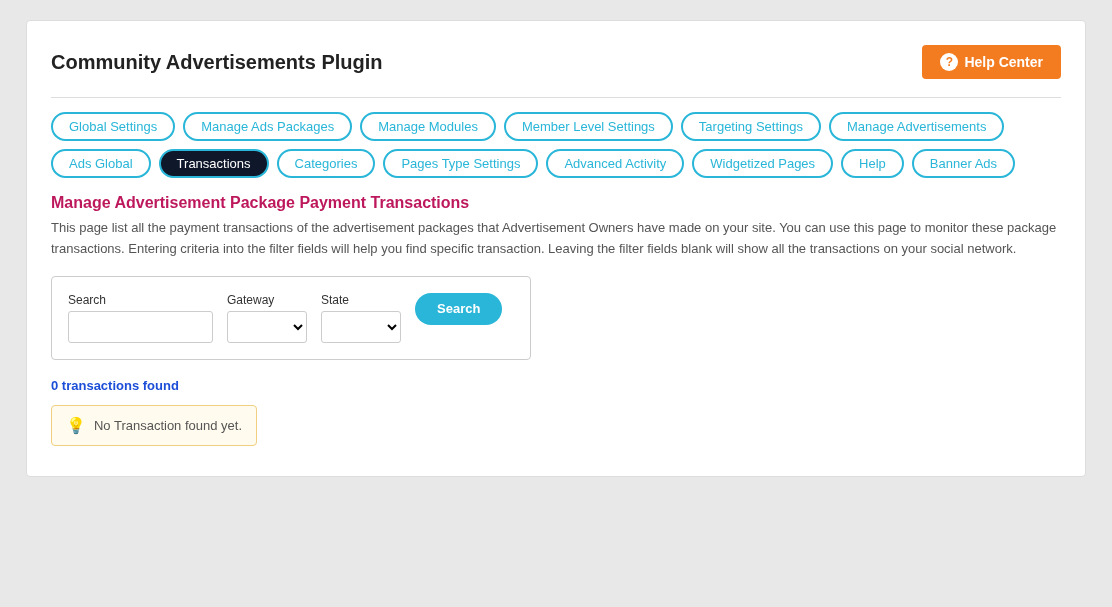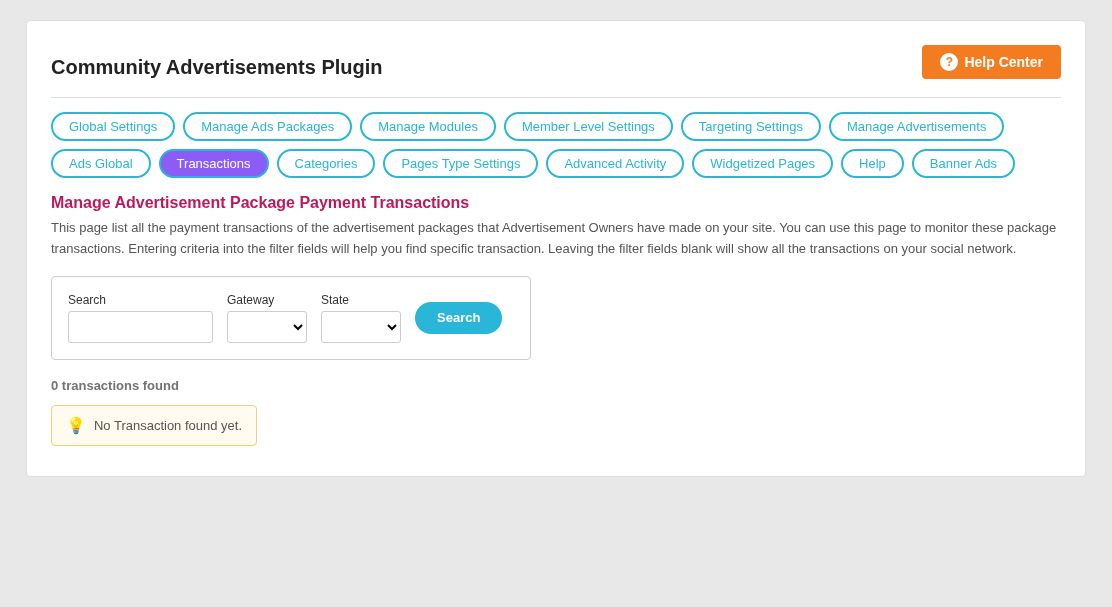--- a/index.html
+++ b/index.html
@@ -15,21 +15,21 @@
     .main-container {
       background: #fff;
       border: 1px solid #ddd;
       border-radius: 4px;
       width: 1060px;
       padding: 24px 24px 30px 24px;
     }
     .header-row {
       display: flex;
       justify-content: space-between;
-      align-items: flex-end;
+      align-items: center;
       margin-bottom: 18px;
     }
     .page-title {
       font-size: 20px;
       font-weight: bold;
       color: #222;
     }
     .help-center-btn {
       background: #f47c20;
       color: #fff;
@@ -71,21 +71,21 @@
       border-radius: 20px;
       padding: 5px 16px;
       font-size: 13px;
       color: #29b6d8;
       background: #fff;
       cursor: pointer;
       white-space: nowrap;
       font-weight: 500;
     }
     .nav-tab.active {
-      background: #8b5cf6;
+      background: #0f172a;
       color: #fff;
     }
     .section-title {
       font-size: 16px;
       font-weight: bold;
       color: #be185d;
       margin: 16px 0 6px 0;
     }
     .description {
       font-size: 13px;
@@ -95,21 +95,21 @@
     }
     .filter-box {
       border: 1px solid #ccc;
       border-radius: 4px;
       padding: 16px;
       width: 480px;
       margin-bottom: 18px;
     }
     .filter-row {
       display: flex;
-      align-items: center;
+      align-items: flex-start;
       gap: 14px;
     }
     .filter-field {
       display: flex;
       flex-direction: column;
       gap: 4px;
     }
     .filter-label {
       font-size: 12px;
       color: #333;
@@ -139,21 +139,21 @@
       border-radius: 20px;
       padding: 6px 22px;
       font-size: 13px;
       font-weight: bold;
       cursor: pointer;
       height: 32px;
     }
     .transactions-count {
       font-size: 13px;
       font-weight: bold;
-      color: #737373;
+      color: #1d4ed8;
       margin-bottom: 12px;
     }
     .no-transaction-box {
       display: flex;
       align-items: center;
       gap: 8px;
       background: #fffbee;
       border: 1px solid #f0d080;
       border-radius: 4px;
       padding: 10px 14px;

